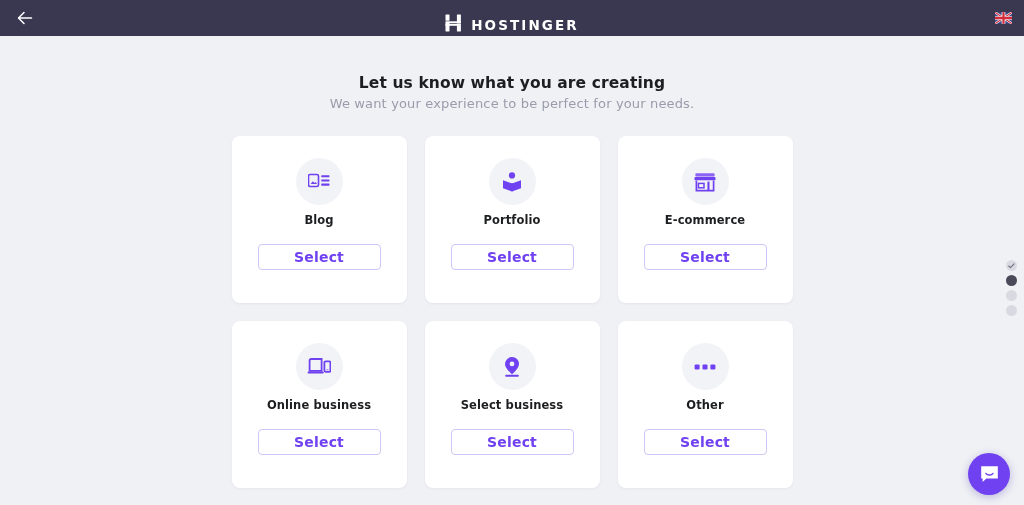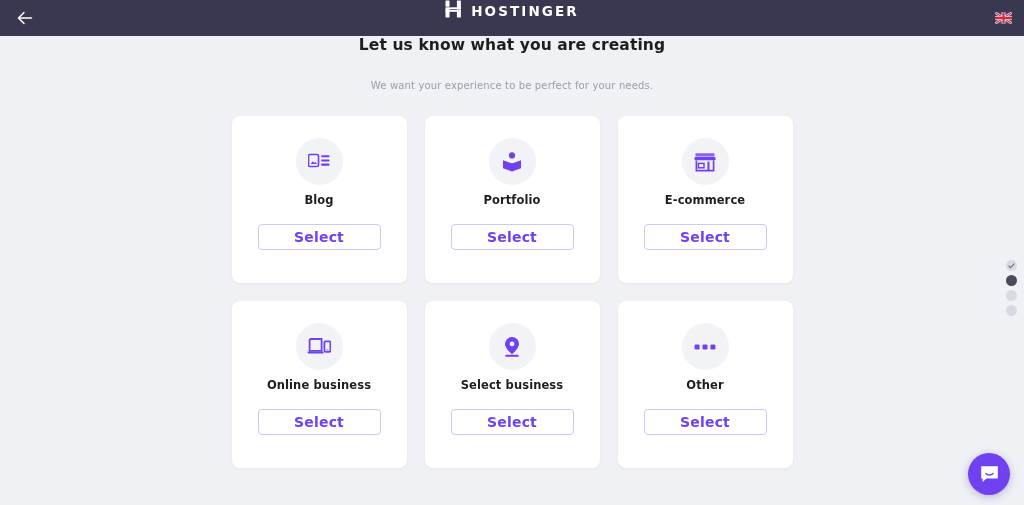--- a/index.html
+++ b/index.html
@@ -12,21 +12,21 @@
     font-family: "DejaVu Sans", "Liberation Sans", sans-serif;
     background: #f0f1f5;
     position: relative;
   }
 
   
   .topbar {
     height: 36px;
     background: #3a3750;
     display: flex;
-    align-items: flex-start;
+    align-items: flex-end;
     justify-content: center;
     position: relative;
     width: 100%;
   }
   .back-btn {
     position: absolute;
     left: 10px;
     top: 0;
     height: 36px;
     width: 30px;
@@ -61,33 +61,34 @@
     height: 12px;
     border-radius: 1px;
     overflow: hidden;
     cursor: pointer;
     line-height: 0;
   }
 
   
   .content {
     width: 100%;
+    padding-top: 38px;
     display: flex;
     flex-direction: column;
     align-items: center;
   }
   .page-title {
     font-size: 15.5px;
     font-weight: 700;
     color: #1d1e20;
     letter-spacing: 0.1px;
   }
   .page-subtitle {
-    margin-top: 26px;
-    font-size: 10px;
+    margin-top: 4px;
+    font-size: 13px;
     color: #9a9cab;
     letter-spacing: 0.15px;
   }
 
   .cards-grid {
     margin-top: 25px;
     display: grid;
     grid-template-columns: repeat(3, 175px);
     grid-auto-rows: 167px;
     column-gap: 18px;

